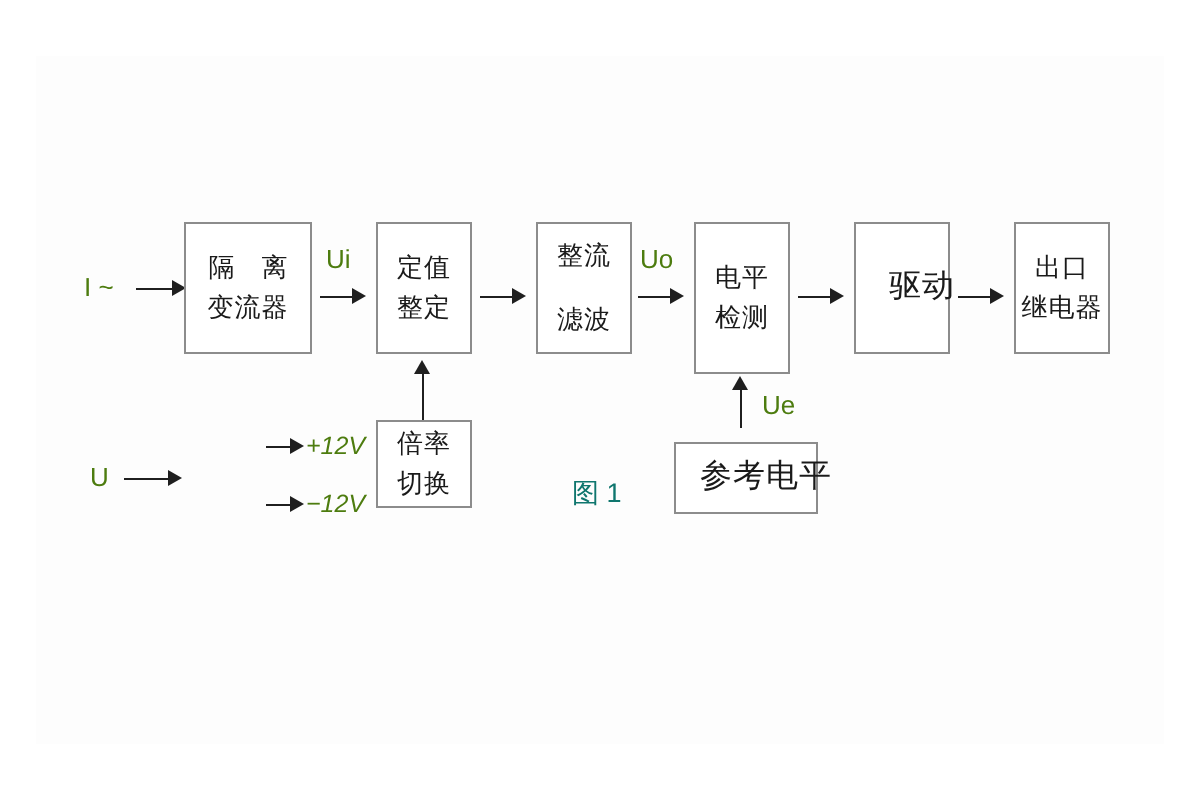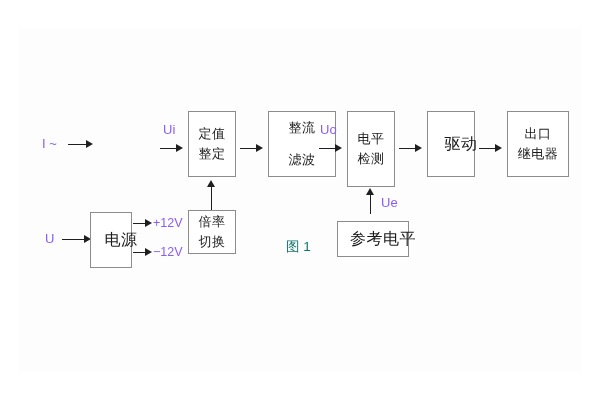--- a/index.html
+++ b/index.html
@@ -44,26 +44,26 @@
     letter-spacing: 0.5px;
     white-space: nowrap;
   }
   .block .ln { display: block; }
   .block.wide-gap .ln:first-child { letter-spacing: 5px; text-indent: 5px; }
   .block.single { font-size: 16px; padding-left: 20px; }
 
   
   .lbl {
     position: absolute;
-    color: #8b5cf6;
+    color: #4d7c0f;
     font-size: 13px;
     white-space: nowrap;
     line-height: 1;
   }
-  .lbl.sm { font-size: 12.5px; }
+  .lbl.sm { font-size: 12.5px; font-style: italic; }
 
   
   .hline {
     position: absolute;
     height: 0;
     border-top: 1.4px solid #1f1f1f;
   }
   .vline {
     position: absolute;
     width: 0;
@@ -93,34 +93,38 @@
 </head>
 <body>
 
 <div id="canvas">
   <div id="panel"></div>
 
   <div class="lbl" style="left:42px; top:137px;">I ~</div>
   <div class="hline" style="left:68px; top:144px; width:20px;"></div>
   <div class="arrow-r" style="left:86px; top:140px;"></div>
 
+  <div class="block wide-gap" style="left:92px; top:111px; width:64px; height:66px;">
+    <span class="ln">隔 离</span>
+    <span class="ln">变流器</span>
+  </div>
 
   <div class="lbl" style="left:163px; top:123px;">Ui</div>
   <div class="hline" style="left:160px; top:148px; width:18px;"></div>
   <div class="arrow-r" style="left:176px; top:144px;"></div>
 
   <div class="block" style="left:188px; top:111px; width:48px; height:66px;">
     <span class="ln">定值</span>
     <span class="ln">整定</span>
   </div>
 
   <div class="hline" style="left:240px; top:148px; width:18px;"></div>
   <div class="arrow-r" style="left:256px; top:144px;"></div>
 
-  <div class="block" style="left:268px; top:111px; width:68px; height:66px;gap:12px;">
+  <div class="block" style="left:268px; top:111px; width:48px; height:66px;gap:12px;">
     <span class="ln">整流</span>
     <span class="ln">滤波</span>
   </div>
 
   <div class="lbl" style="left:320px; top:123px;">Uo</div>
   <div class="hline" style="left:319px; top:148px; width:18px;"></div>
   <div class="arrow-r" style="left:335px; top:144px;"></div>
 
   <div class="block" style="left:347px; top:111px; width:48px; height:76px;">
     <span class="ln">电平</span>
@@ -130,32 +134,29 @@
   <div class="hline" style="left:399px; top:148px; width:18px;"></div>
   <div class="arrow-r" style="left:415px; top:144px;"></div>
 
   <div class="block single" style="left:427px; top:111px; width:48px; height:66px;">
     <span class="ln">驱动</span>
   </div>
 
   <div class="hline" style="left:479px; top:148px; width:18px;"></div>
   <div class="arrow-r" style="left:495px; top:144px;"></div>
 
-  <div class="block" style="left:507px; top:111px; width:62px; height:66px;">
+  <div class="block" style="left:507px; top:111px; width:48px; height:66px;">
     <span class="ln">出口</span>
     <span class="ln">继电器</span>
   </div>
 
   <div class="lbl" style="left:45px; top:232px;">U</div>
   <div class="hline" style="left:62px; top:239px; width:24px;"></div>
   <div class="arrow-r" style="left:84px; top:235px;"></div>
 
-  <div class="block single" style="left:90px; top:212px; width:42px; height:56px;">
-    <span class="ln">电源</span>
-  </div>
 
   <div class="hline" style="left:133px; top:223px; width:14px;"></div>
   <div class="arrow-r" style="left:145px; top:219px;"></div>
   <div class="lbl sm" style="left:153px; top:217px;">+12V</div>
 
   <div class="hline" style="left:133px; top:252px; width:14px;"></div>
   <div class="arrow-r" style="left:145px; top:248px;"></div>
   <div class="lbl sm" style="left:153px; top:246px;">−12V</div>
 
   <div class="block" style="left:188px; top:210px; width:48px; height:44px;">

